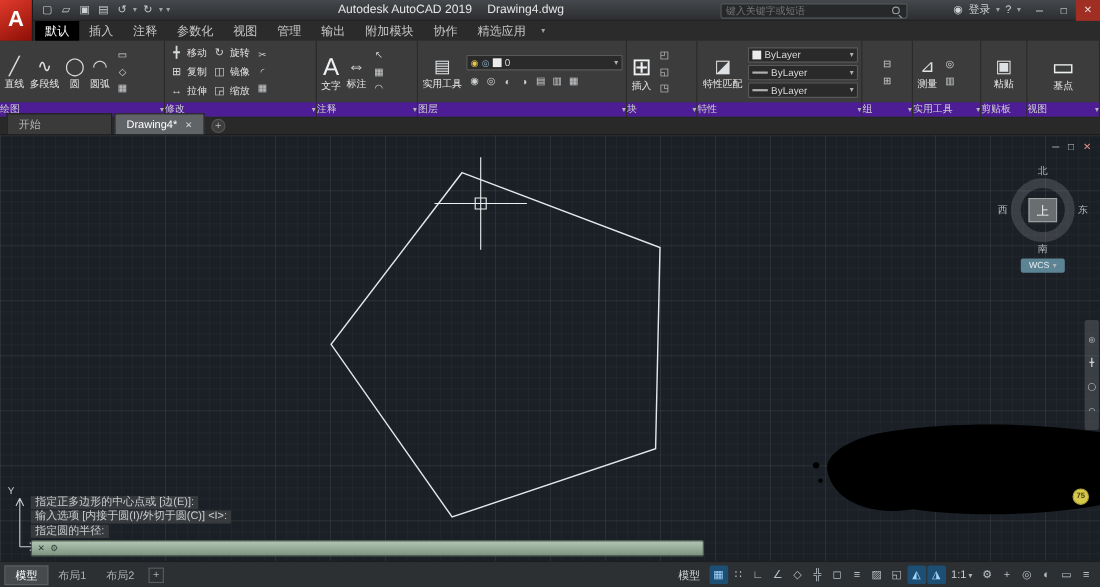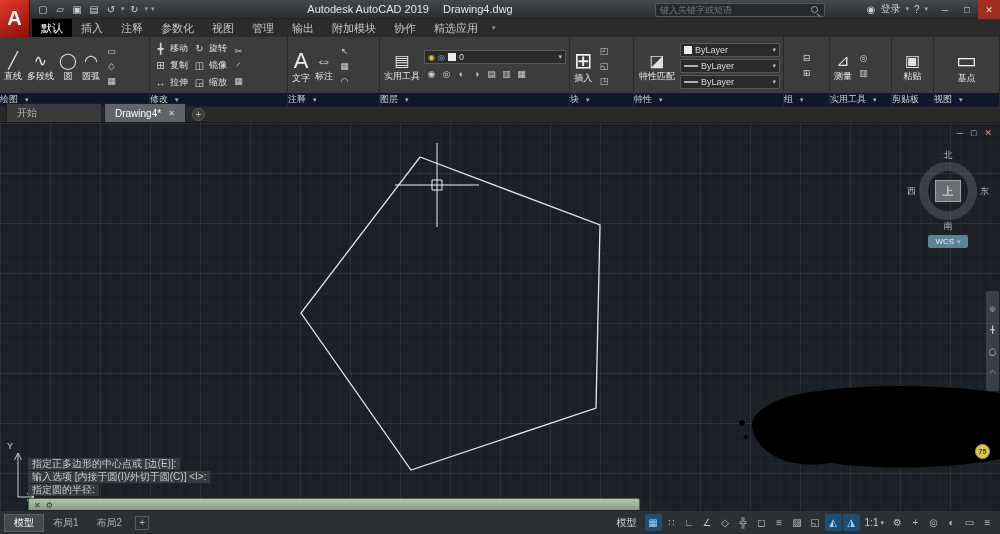--- a/index.html
+++ b/index.html
@@ -28,21 +28,21 @@
 
 .rtabs{height:18px;background:#2b2b2b;display:flex;align-items:stretch;padding-left:32px;font-size:11px;color:#c6c6c6;}
 .rtab{padding:0 9px;display:flex;align-items:center;white-space:nowrap;}
 .rtab.active{background:#000000;color:#fff;}
 .rtabs .tcap{display:flex;align-items:center;font-size:7px;color:#9fa3a6;padding:0 5px;}
 
 
 .ribbon{height:70px;background:#3c3c3c;display:flex;border-bottom:1px solid #1e1e1e;}
 .panel{border-right:1px solid #2a2a2a;display:flex;flex-direction:column;}
 .ptools{flex:1;display:flex;align-items:center;padding:1px 3px 0;gap:3px;}
-.plabel{height:13px;background:#0f172a;font-size:9px;color:#cfcfcf;display:flex;align-items:center;justify-content:flex-start;gap:7px;white-space:nowrap;overflow:hidden;}
+.plabel{height:13px;background:#4c1d95;font-size:9px;color:#cfcfcf;display:flex;align-items:center;justify-content:space-between;gap:7px;white-space:nowrap;overflow:hidden;}
 .caret{font-size:7px;color:#b3b3b3;}
 .vtool{display:flex;flex-direction:column;align-items:center;justify-content:center;padding:1px 1px;color:#e8e8e8;}
 .vtool .g{font-size:16px;line-height:1;height:20px;display:flex;align-items:center;color:#dde1e4;}
 .vtool .g.big{font-size:22px;height:24px;color:#eef1f3;}
 .vtool .tl{font-size:9px;line-height:10px;text-align:left;max-width:40px;}
 .col{display:flex;flex-direction:column;justify-content:center;gap:2px;}
 .htool{display:flex;align-items:center;gap:3px;height:15px;font-size:9px;color:#e4e4e4;padding:0 1px;white-space:nowrap;}
 .htool .g{width:13px;text-align:center;font-size:10px;color:#d6dadd;}
 .mini{width:15px;height:15px;display:flex;align-items:center;justify-content:center;font-size:9px;color:#ccd0d3;}
 .minicol{display:flex;flex-direction:column;justify-content:center;}
@@ -81,21 +81,21 @@
 .vring{position:absolute;left:13px;top:13px;width:58px;height:58px;border-radius:50%;border:9px solid rgba(128,132,136,0.32);}
 .vlabel{position:absolute;font-size:9px;color:#b6bbbf;}
 .vn{top:0;left:50%;transform:translateX(-50%);}
 .vs{bottom:0;left:50%;transform:translateX(-50%);}
 .vw{left:1px;top:50%;transform:translateY(-50%);}
 .ve{right:1px;top:50%;transform:translateY(-50%);}
 .vtop{position:absolute;left:50%;top:50%;transform:translate(-50%,-50%);width:26px;height:22px;background:#6a6e71;border:1px solid #9ea3a6;color:#f4f4f4;font-size:11px;display:flex;align-items:center;justify-content:center;}
 .wcs{position:absolute;left:928px;top:112px;width:40px;height:13px;background:#5d8494;border-radius:2px;display:flex;align-items:center;justify-content:center;gap:3px;font-size:8px;color:#e6eef2;}
 .navbar{position:absolute;left:986px;top:168px;width:13px;height:100px;background:rgba(98,102,106,0.45);border-radius:2px;display:flex;flex-direction:column;align-items:center;justify-content:space-evenly;font-size:7px;color:#d0d4d7;}
 .badge75{position:absolute;left:975px;top:321px;width:15px;height:15px;border-radius:50%;background:#d5c84a;border:1px solid #b0a338;color:#473e16;font-size:7px;font-weight:bold;display:flex;align-items:center;justify-content:center;}
-.cmd{position:absolute;left:28px;top:335px;font-size:10px;color:#c9cdd0;}
+.cmd{position:absolute;left:28px;top:328px;font-size:10px;color:#c9cdd0;}
 .cmdline{background:rgba(60,64,66,0.85);padding:0 4px;height:12px;line-height:12px;width:fit-content;white-space:nowrap;margin-bottom:1px;}
 .cmdinput{margin-top:2px;width:612px;height:15px;border-radius:2px;background:linear-gradient(#b2c5b4,#7d937f);border:1px solid #4e6052;display:flex;align-items:center;gap:5px;padding:0 5px;font-size:10px;color:#243129;}
 .cmdinput .ci{font-size:8px;color:#2e3a33;}
 .cmdinput .cval{flex:1;}
 
 
 .bottombar{height:24px;background:#2d3033;display:flex;align-items:center;padding:0 4px;font-size:10px;color:#b9bec2;position:relative;border-top:1px solid #1c1e20;}
 .ltab{height:18px;padding:0 9px;display:flex;align-items:center;color:#adb2b6;white-space:nowrap;}
 .ltab.active{background:#474a4d;color:#fff;border:1px solid #5c5f62;}
 .addlayout{width:14px;height:14px;border:1px solid #5a5d60;display:flex;align-items:center;justify-content:center;margin-left:4px;color:#b0b0b0;font-size:10px;}

